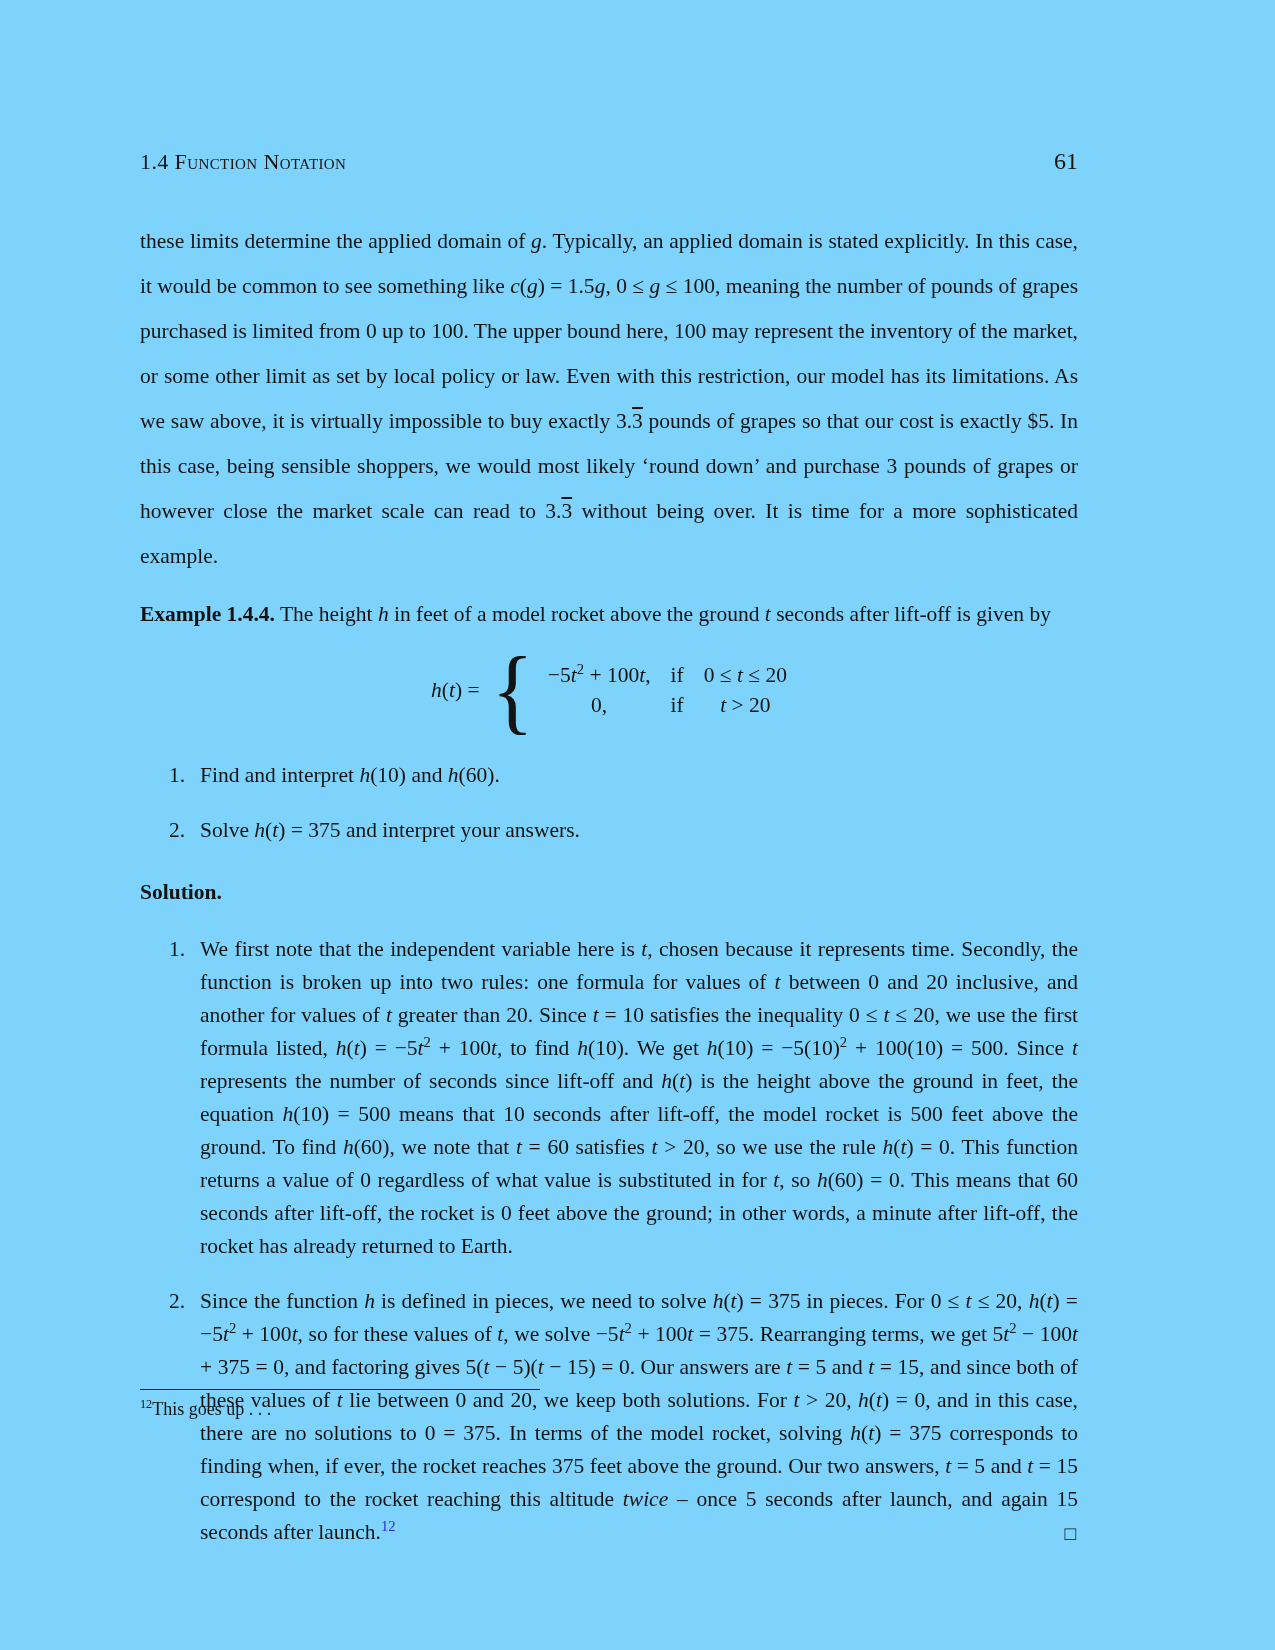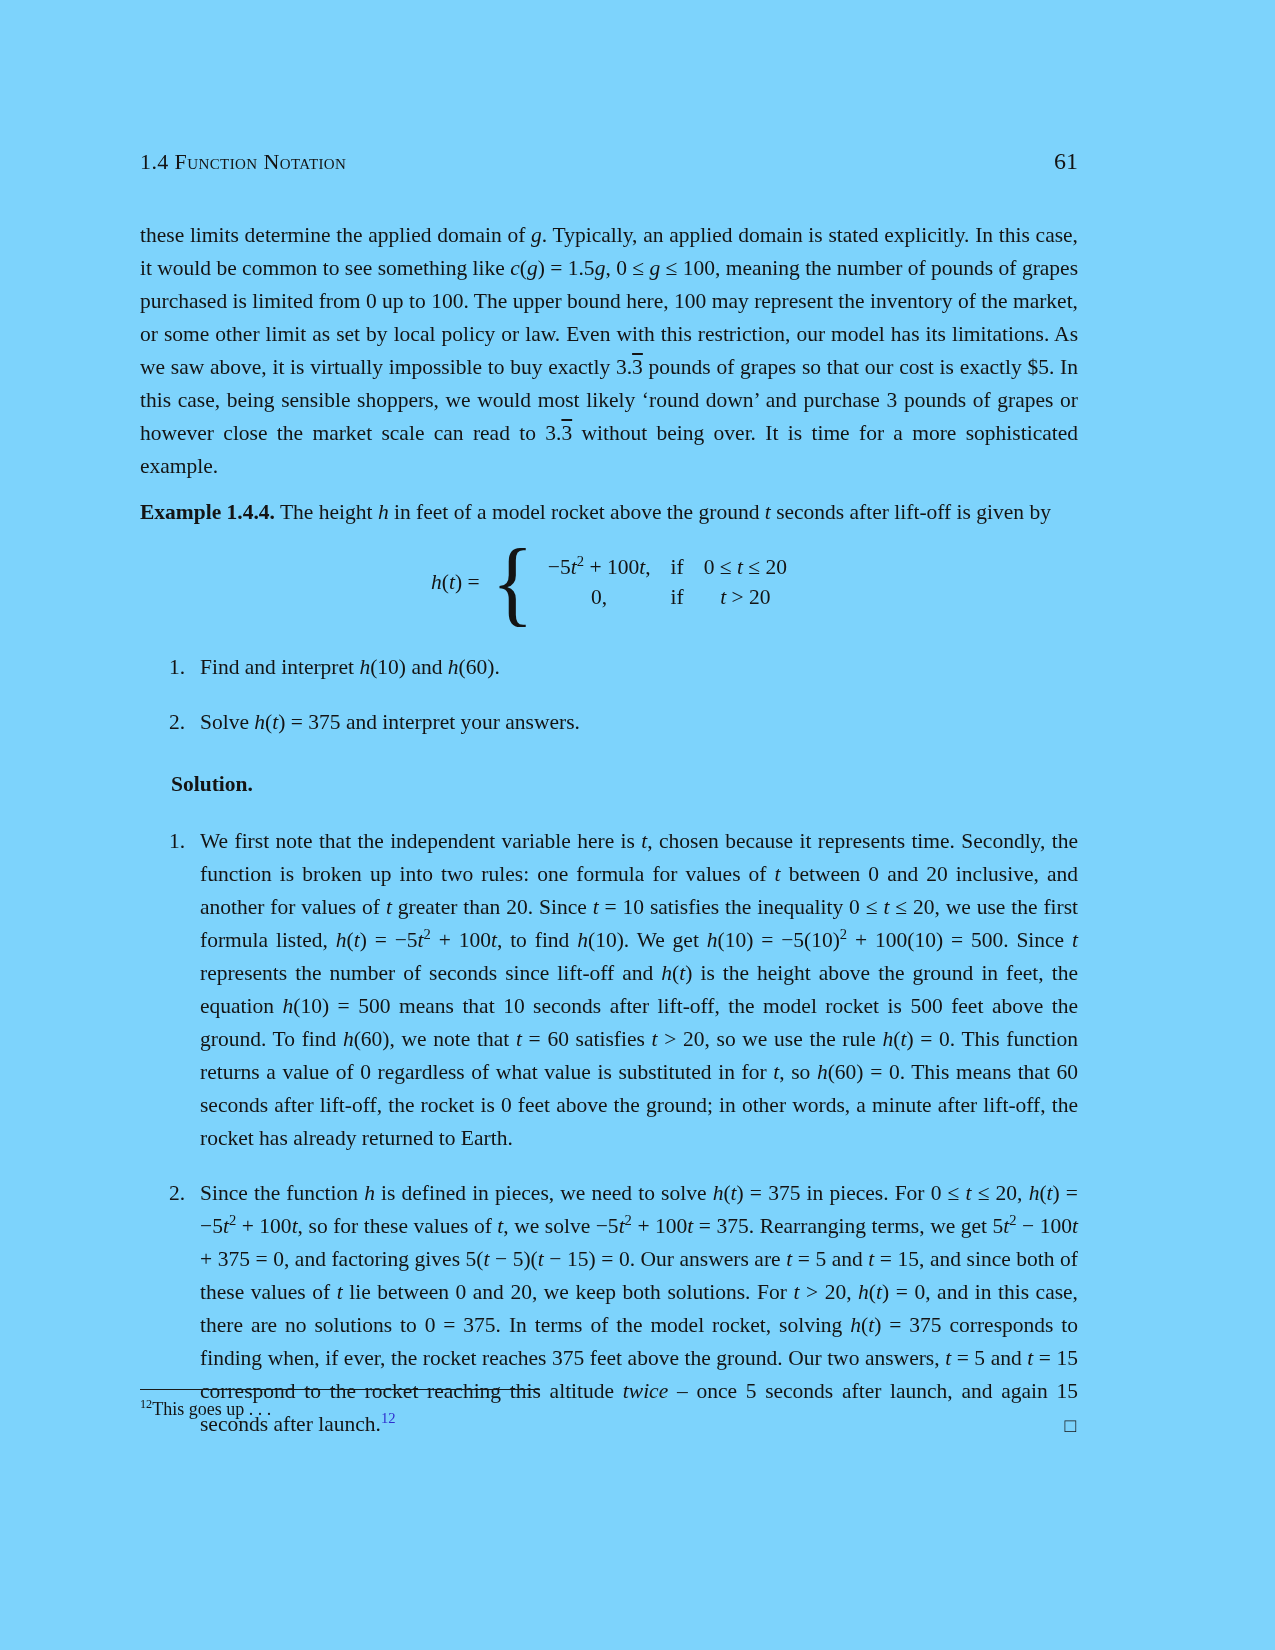--- a/index.html
+++ b/index.html
@@ -23,21 +23,21 @@
   .header {
     display: flex;
     justify-content: space-between;
     align-items: baseline;
     font-size: 22px;
   }
   .section-title { font-variant: small-caps; letter-spacing: 0.4px; }
   .pageno { font-size: 24px; }
   .body-par {
     font-size: 21.5px;
-    line-height: 33px;
+    line-height: 45px;
     text-align: justify;
   }
   .intro { margin-top: 44px; }
   .example-par { margin-top: 13px; }
   .ov { text-decoration: overline; }
   b { font-weight: bold; }
   sup { font-size: 68%; vertical-align: super; line-height: 0; }
   .fnlink { color: var(--link-color); }
   
   .equation {
@@ -79,21 +79,20 @@
     flex: 1;
     font-size: 21.5px;
     line-height: 33px;
     text-align: justify;
     position: relative;
   }
   .solution-head {
     margin-top: 33px;
     font-size: 21.5px;
     font-weight: bold;
-    margin-left: 31px;
   }
   .sol-list { margin-top: 28px; }
   .qed {
     position: absolute;
     right: 2px;
     bottom: 6px;
     font-size: 19px;
     line-height: 1;
   }
   

